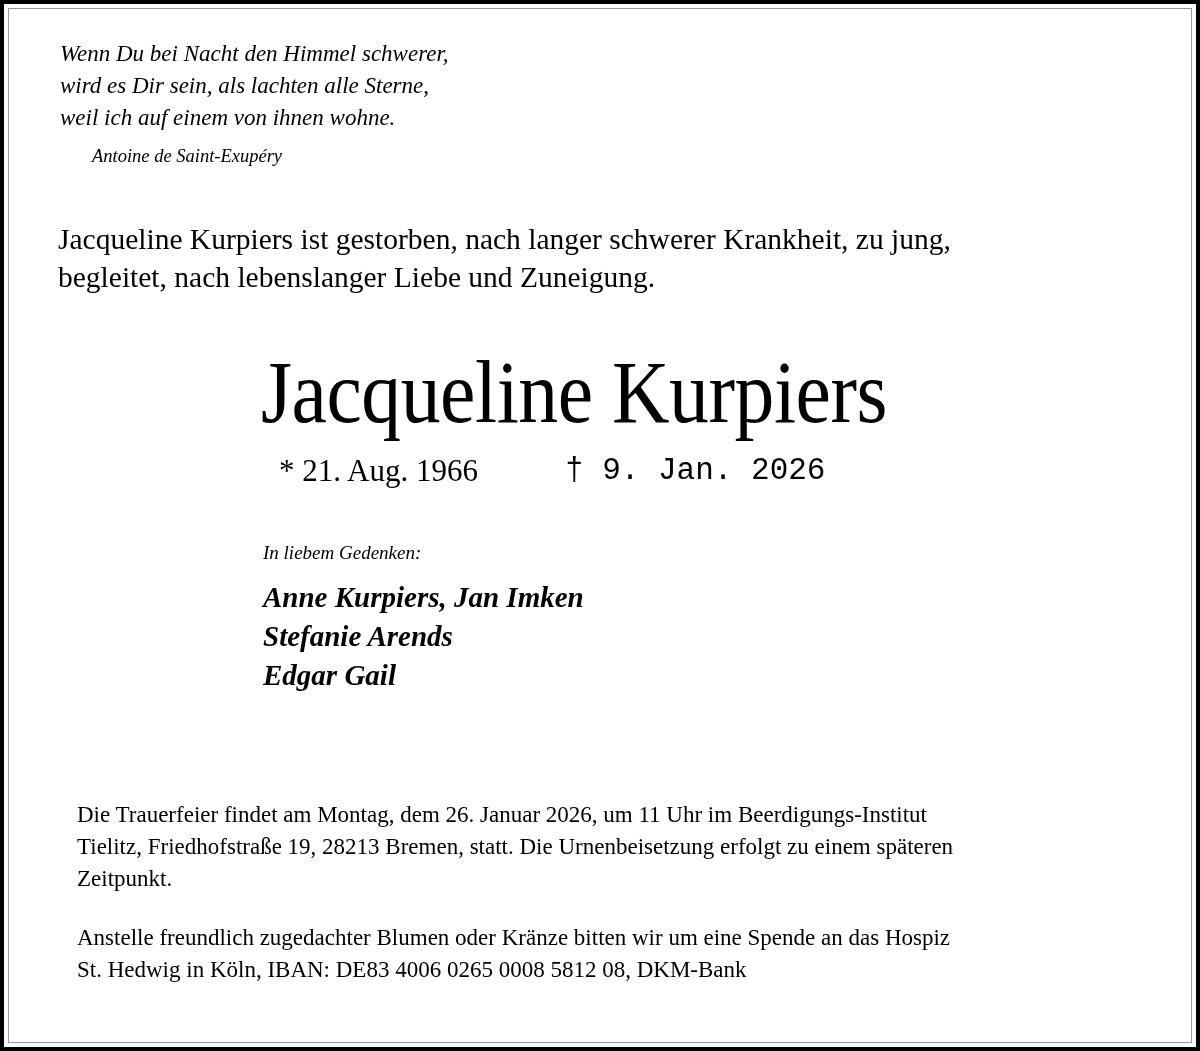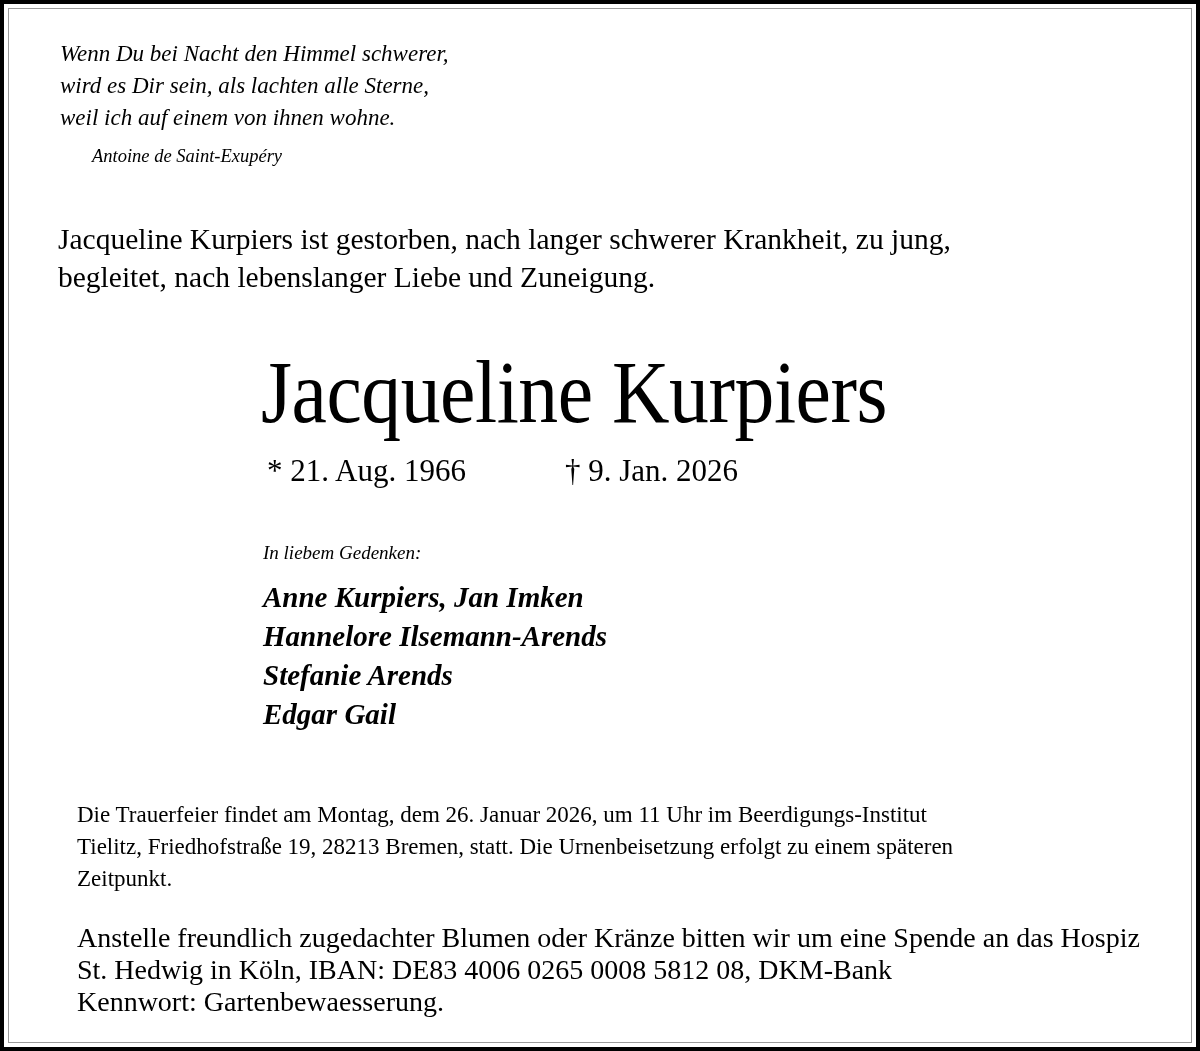--- a/index.html
+++ b/index.html
@@ -58,22 +58,22 @@
       line-height: 96px;
       transform: scaleX(0.905);
       transform-origin: left top;
       letter-spacing: -0.5px;
     }
     .dates {
       left: 263px; top: 452px;
       font-size: 31px;
       line-height: 38px;
     }
-    .date-birth { position: absolute; left: 4px; top: 0; white-space: nowrap; }
-    .date-death { position: absolute; left: 302px; top: 0; white-space: nowrap; }
+    .date-birth { position: absolute; left: 16px; top: 0; white-space: nowrap; }
+    .date-death { position: absolute; left: 302px; top: 0; white-space: nowrap; font-family: Liberation Mono, monospace; }
 
     .memoriam {
       left: 263px; top: 535px;
       font-style: italic;
       font-size: 19px;
       line-height: 36px;
     }
     .mourners {
       left: 263px; top: 578px;
       font-weight: bold;
@@ -83,21 +83,21 @@
     .mourner { display: block; font-style: italic; }
 
     .funeral {
       left: 59px; top: 799px;
       font-size: 23px;
       line-height: 32px;
     }
     .funeral-line, .donation-line { display: block; margin-left: 18px; }
     .donation {
       left: 59px; top: 922px;
-      font-size: 28px;
+      font-size: 23px;
       line-height: 32px;
     }
   </style>
 </head>
 <body>
 
 <div class="frame">
   <div class="frame-inner"></div>
 </div>
 
@@ -117,28 +117,26 @@
 
 <div class="abs dates">
   <span class="date-birth">* 21. Aug. 1966</span>
   <span class="date-death">† 9. Jan. 2026</span>
 </div>
 
 <div class="abs memoriam">In liebem Gedenken:</div>
 
 <div class="abs mourners">
   <span class="mourner">Anne Kurpiers, Jan Imken</span>
-  <span class="mourner">Hannelore Ilsemann-Arends</span>
   <span class="mourner">Stefanie Arends</span>
   <span class="mourner">Edgar Gail</span>
 </div>
 
 <div class="abs funeral">
   <span class="funeral-line">Die Trauerfeier findet am Montag, dem 26. Januar 2026, um 11 Uhr im Beerdigungs-Institut</span>
   <span class="funeral-line">Tielitz, Friedhofstraße 19, 28213 Bremen, statt. Die Urnenbeisetzung erfolgt zu einem späteren</span>
   <span class="funeral-line">Zeitpunkt.</span>
 </div>
 
 <div class="abs donation">
   <span class="donation-line">Anstelle freundlich zugedachter Blumen oder Kränze bitten wir um eine Spende an das Hospiz</span>
   <span class="donation-line">St. Hedwig in Köln, IBAN: DE83 4006 0265 0008 5812 08, DKM-Bank</span>
-  <span class="donation-line">Kennwort: Gartenbewaesserung.</span>
 </div>
 
 </body></html>

